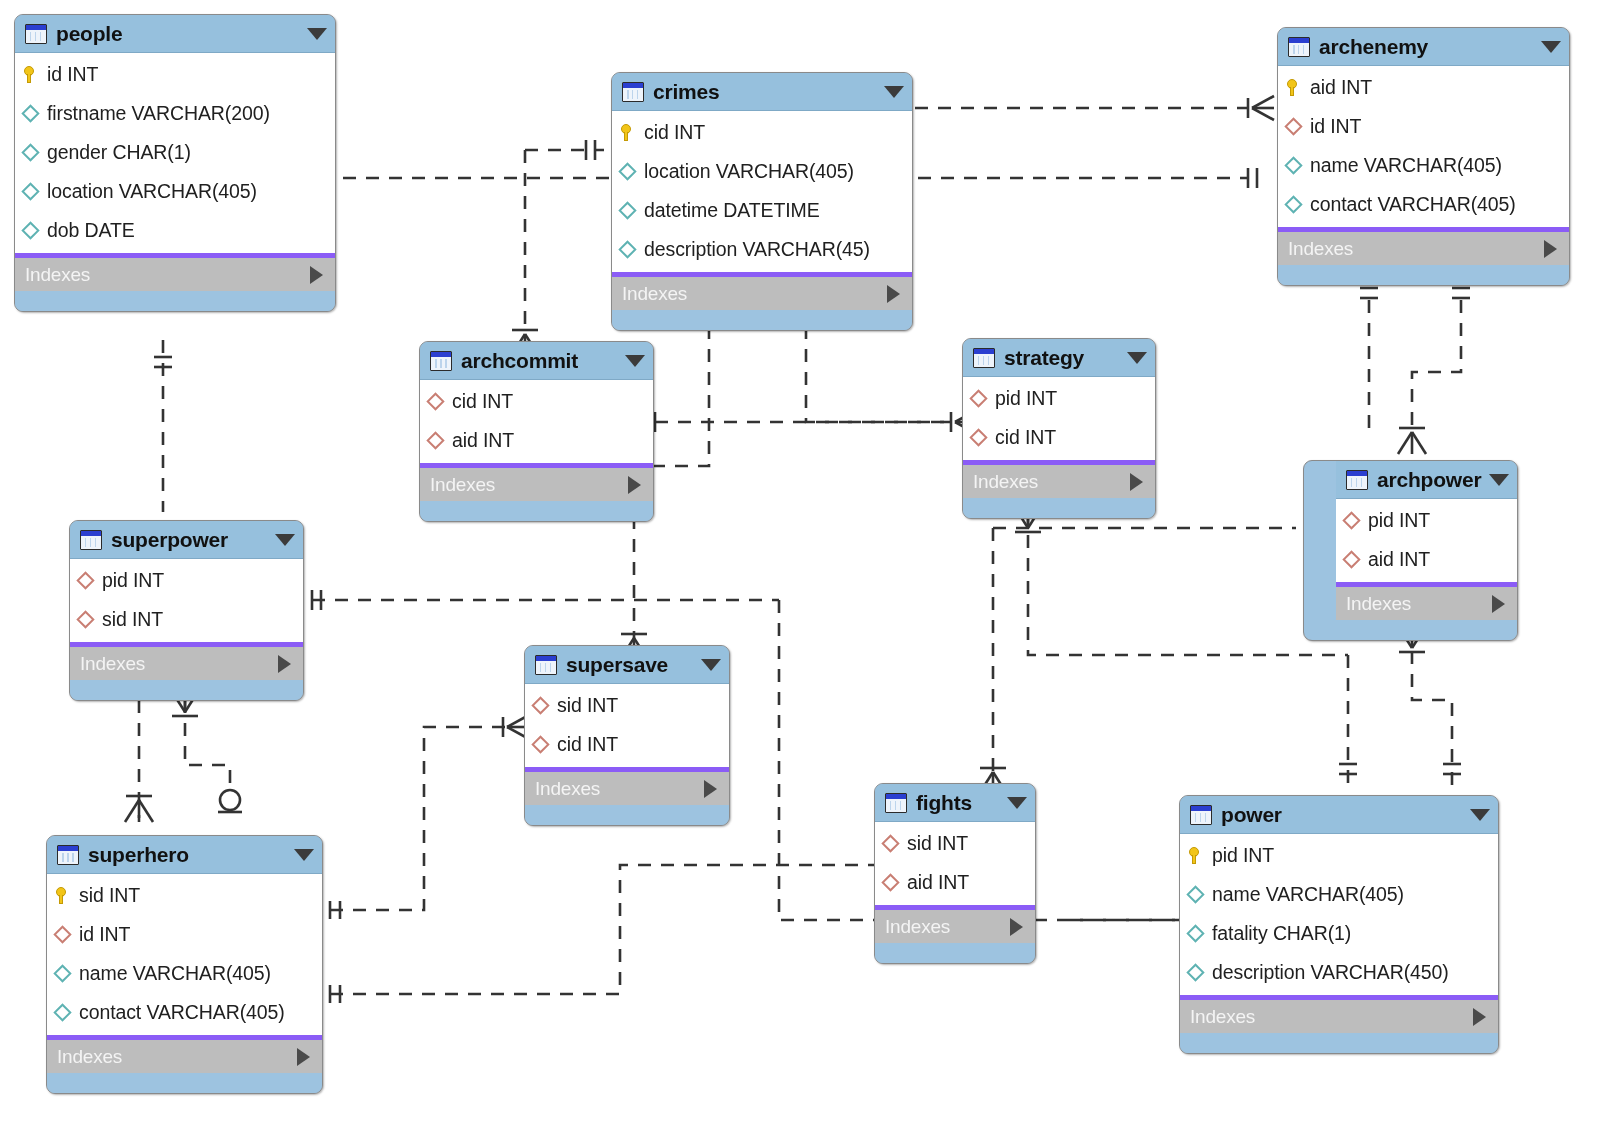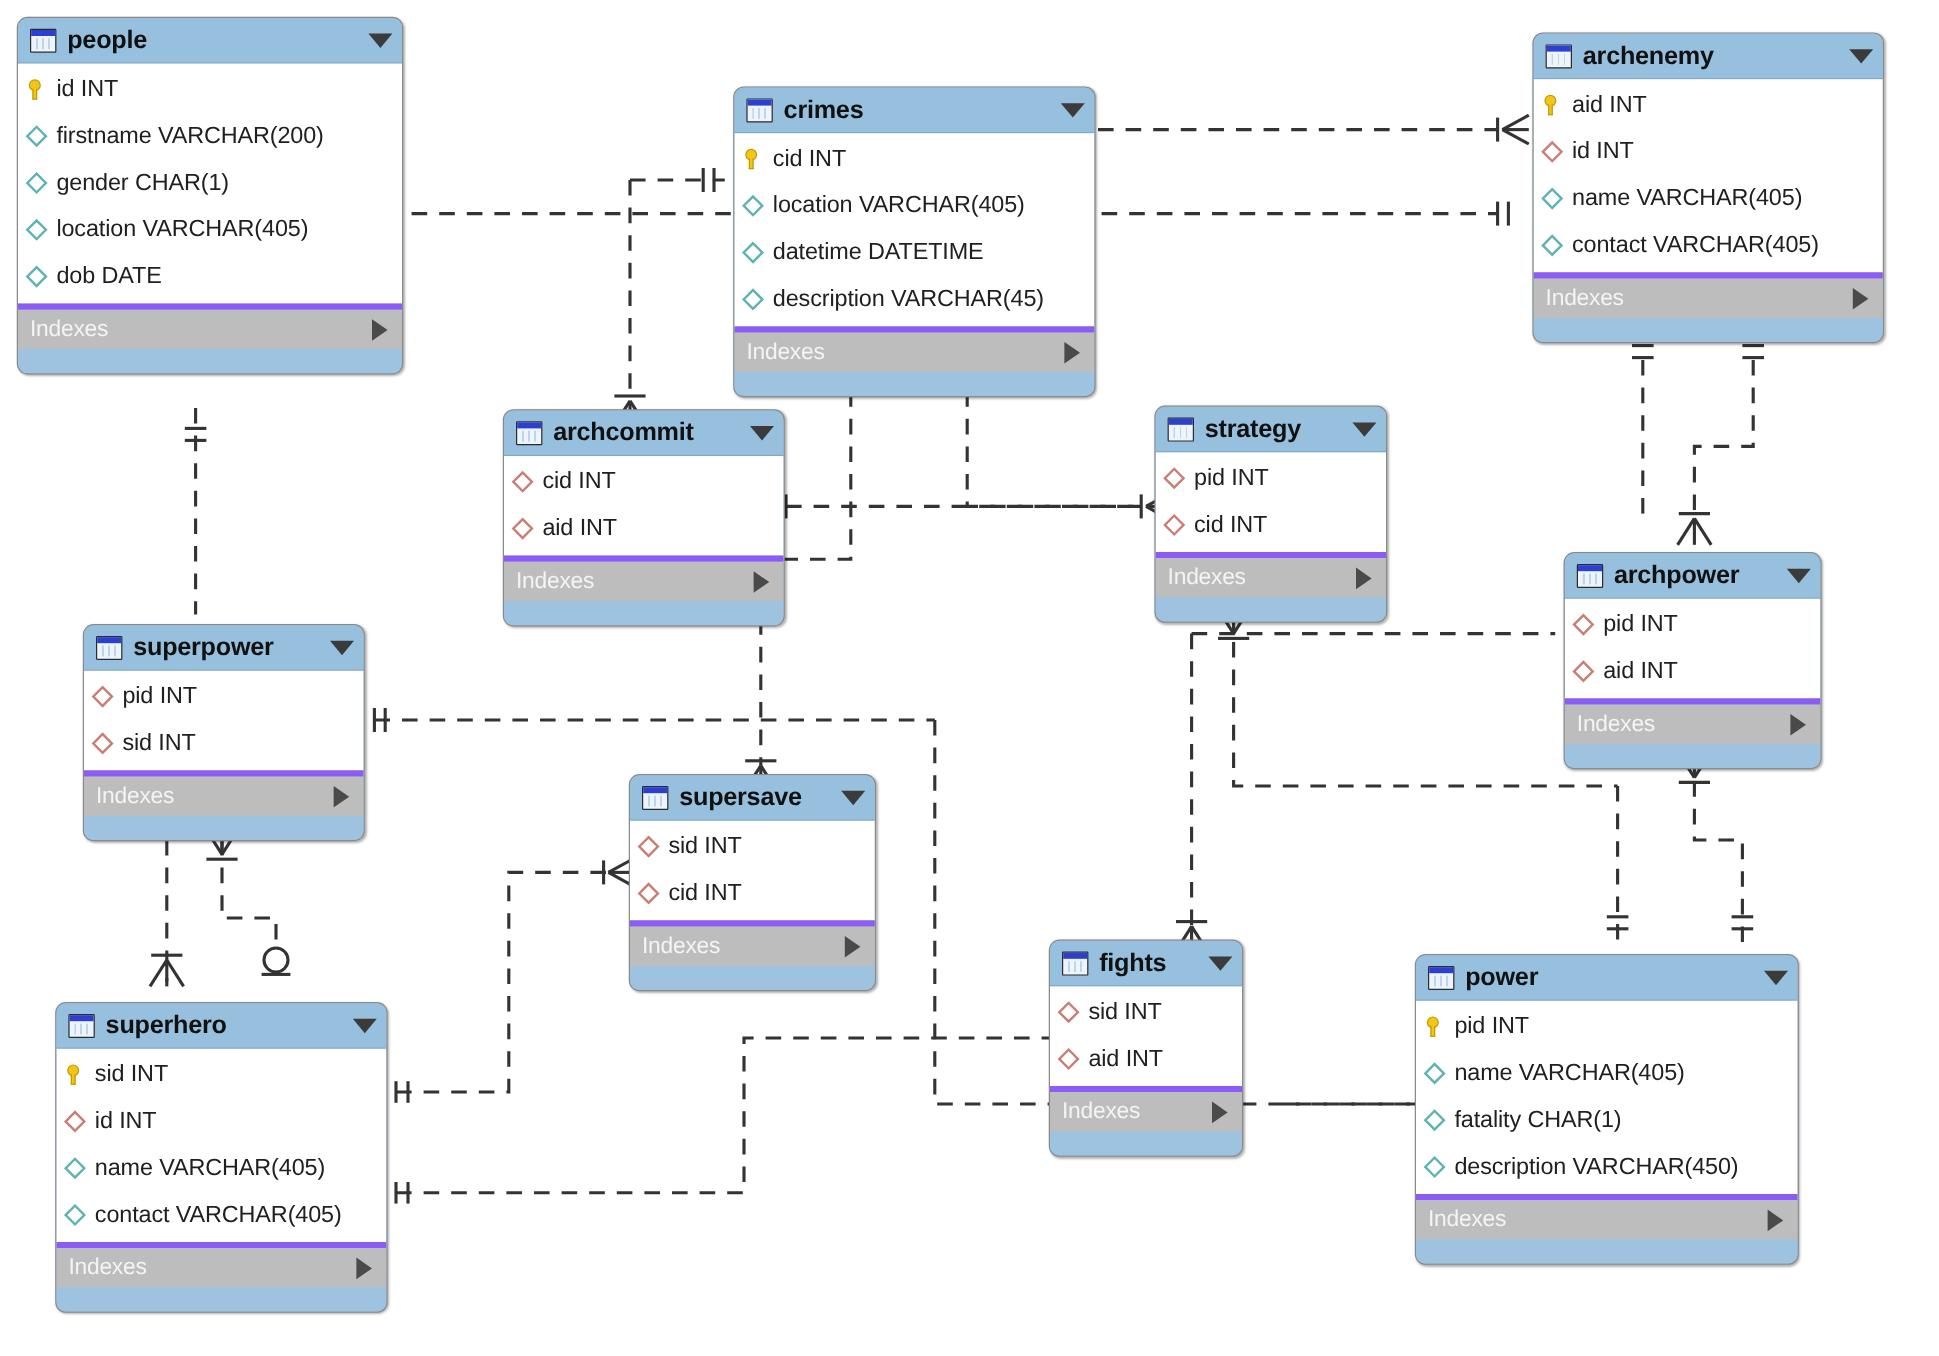--- a/index.html
+++ b/index.html
@@ -561,21 +561,21 @@
             </span>
             <span class="col-txt">cid INT</span>
           </div>
         </div>
         <div class="tbl-idx">
           <span class="tbl-idx-lbl">Indexes</span>
           <span class="tbl-idx-arrow"></span>
         </div>
         <div class="tbl-foot"></div>
       </div>
-      <div class="tbl" style="left: 1303px; top: 460px; width: 215px;">
+      <div class="tbl" style="left: 1303px; top: 460px; width: 215px; padding-left: 32px;">
         <div class="tbl-hdr">
           <span class="tbl-icon"></span>
           <span class="tbl-name">archpower</span>
           <span class="tbl-caret"></span>
         </div>
         <div class="tbl-cols">
           <div class="col">
             <span class="col-gly">
               <span class="gly-dia fk"></span>
             </span>

